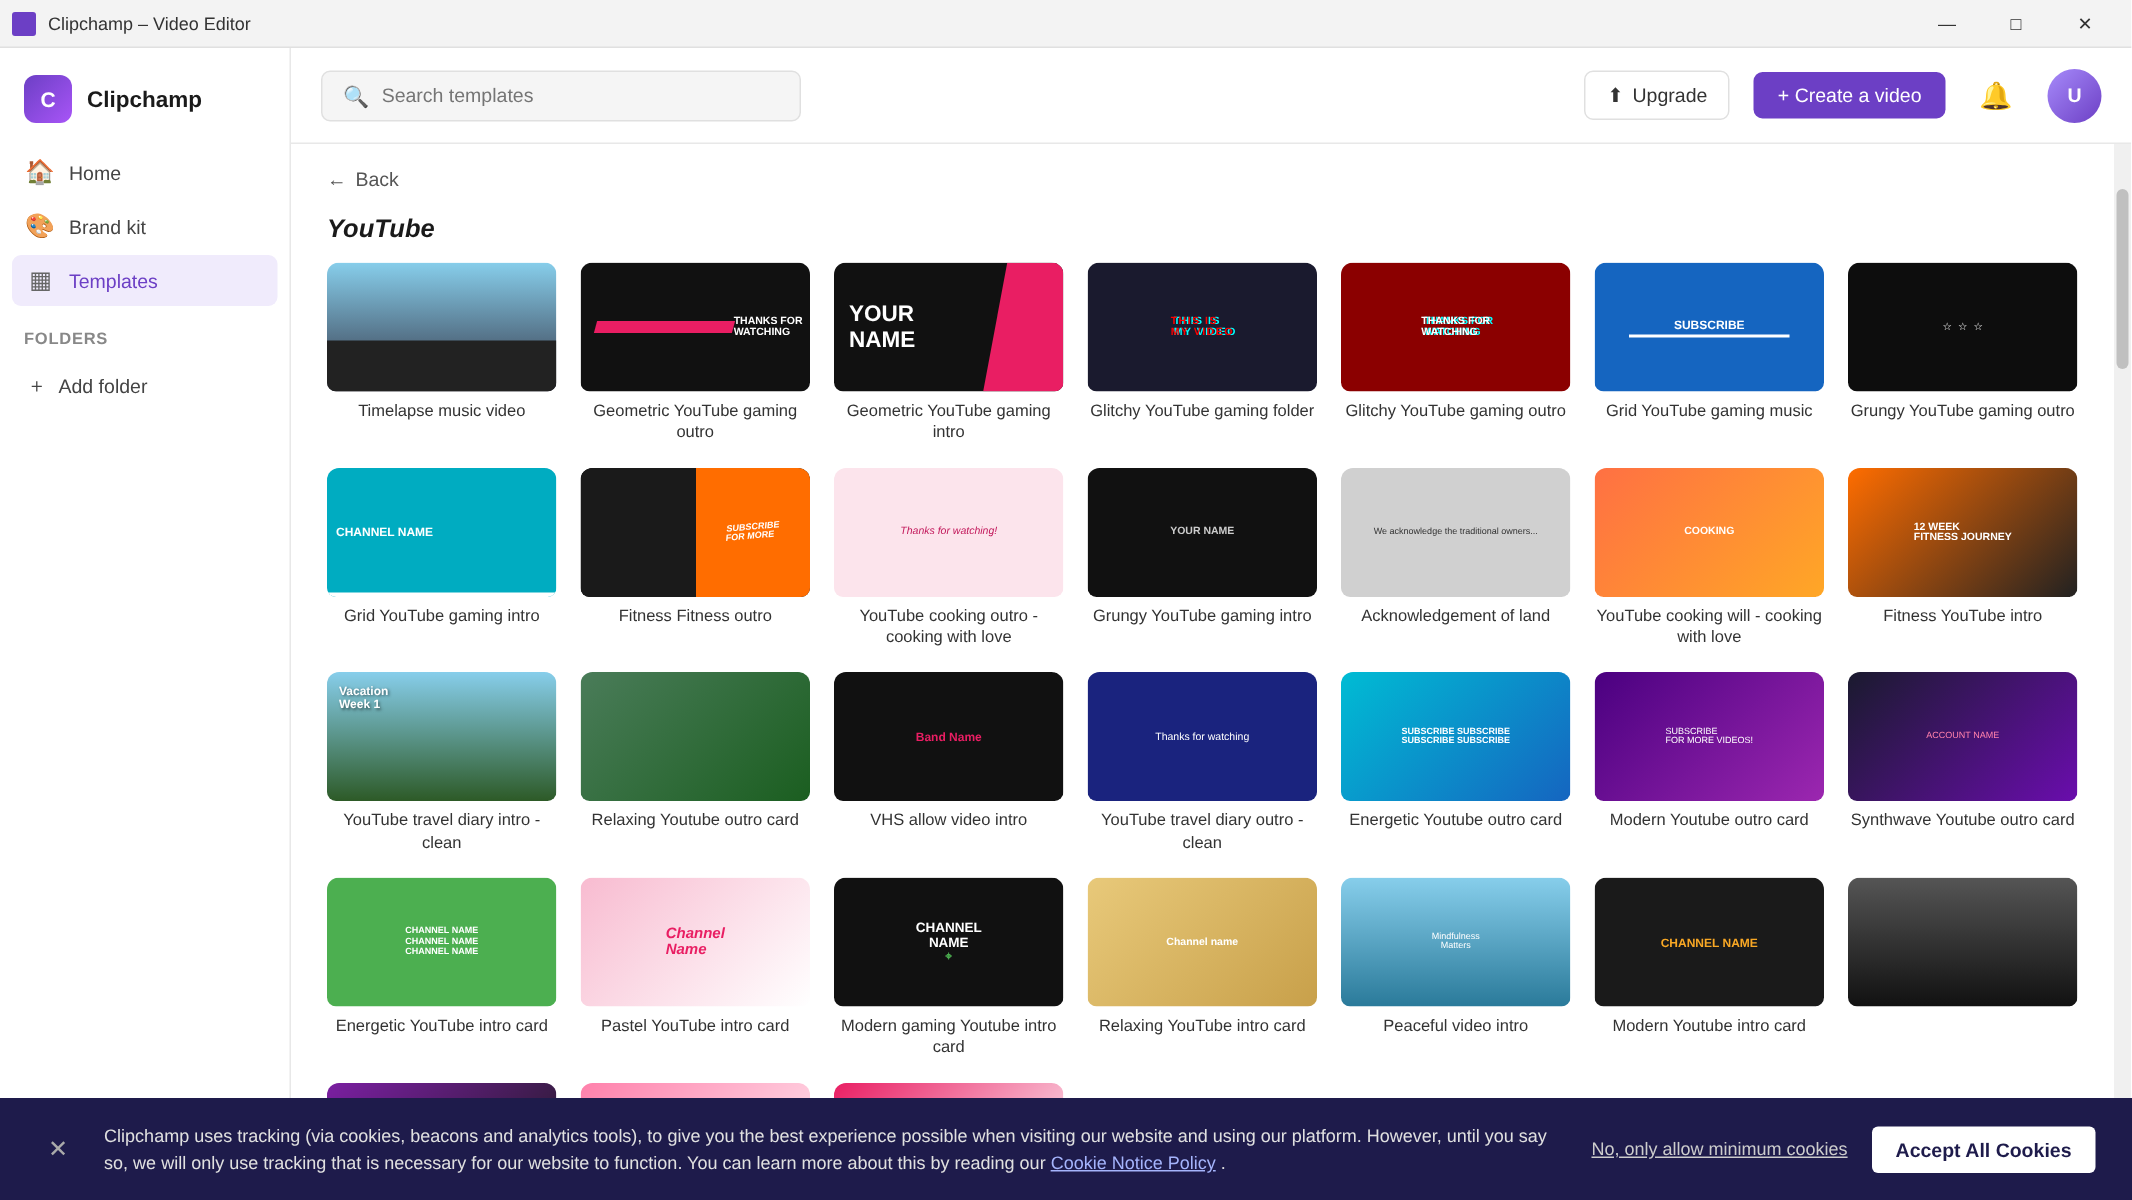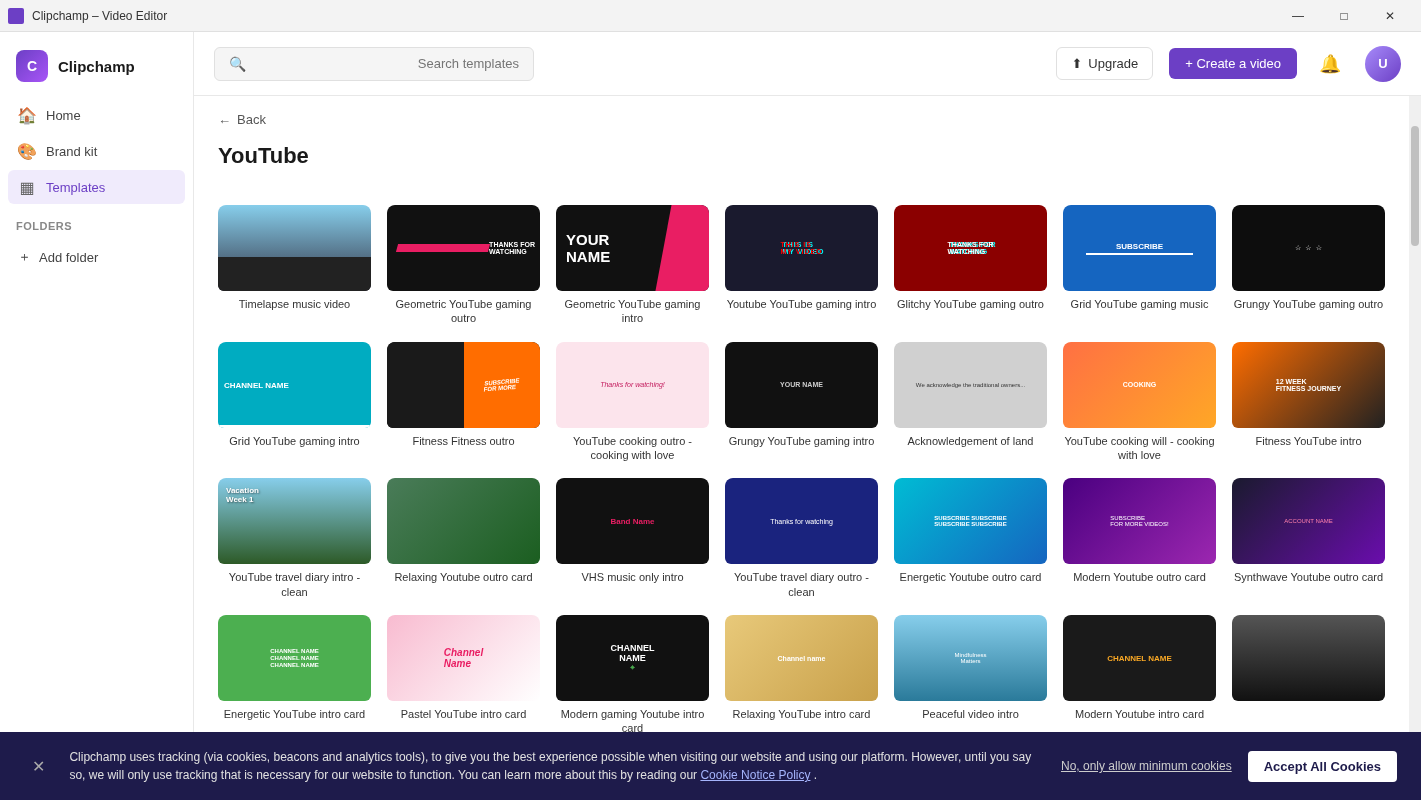--- a/index.html
+++ b/index.html
@@ -92,21 +92,21 @@
     .search-box {
       display: flex; align-items: center; gap: 8px;
       background: #f5f5f5;
       border-radius: 6px;
       padding: 8px 14px;
       width: 320px;
       border: 1px solid #e0e0e0;
     }
     .search-box input {
       border: none; background: transparent; outline: none;
-      font-size: 13px; color: #333; width: 100%; text-align: right;
+      font-size: 13px; color: #333; width: 100%;
     }
     .search-icon { color: #888; font-size: 14px; }
 
     .topbar-spacer { flex: 1; }
     .upgrade-btn {
       display: flex; align-items: center; gap: 6px;
       padding: 8px 14px;
       border: 1px solid #e0e0e0;
       border-radius: 6px;
       cursor: pointer;
@@ -154,24 +154,25 @@
     .back-btn {
       display: flex; align-items: center; gap: 6px;
       cursor: pointer;
       font-size: 13px;
       color: #555;
       margin-bottom: 16px;
       width: fit-content;
     }
 
     .section-title {
-      font-size: 22px;
+      font-size: 17px;
       font-weight: 600;
       color: #1a1a1a;
-      margin-bottom: 36px;
+      margin-bottom: 12px;
+      font-style: italic;
     }
 
     .templates-grid {
       display: grid;
       grid-template-columns: repeat(7, 1fr);
       gap: 16px;
     }
 
     .template-card {
       cursor: pointer;
@@ -345,21 +346,21 @@
                 </div>
               </div>
               <div class="template-label">Geometric YouTube gaming intro</div>
             </div>
             <div class="template-card">
               <div class="template-thumb" style="width: 100%; aspect-ratio: 16 / 9; border-radius: 6px; overflow: hidden; margin-bottom: 6px;">
                 <div style="width:100%;height:100%;background:#1a1a2e;display:flex;align-items:center;justify-content:center;">
                   <span style="color:#f00;font-size:7px;font-weight:900;text-shadow:2px 0 #0ff;letter-spacing:1px;">THIS IS<br>MY VIDEO</span>
                 </div>
               </div>
-              <div class="template-label">Youtube YouTube gaming intro</div>
+              <div class="template-label">Glitchy YouTube gaming folder</div>
             </div>
             <div class="template-card">
               <div class="template-thumb" style="width: 100%; aspect-ratio: 16 / 9; border-radius: 6px; overflow: hidden; margin-bottom: 6px;">
                 <div style="width:100%;height:100%;background:#8b0000;display:flex;align-items:center;justify-content:center;">
                   <span style="color:#fff;font-size:7px;font-weight:900;text-shadow:2px 0 #0ff;">THANKS FOR<br>WATCHING</span>
                 </div>
               </div>
               <div class="template-label">Glitchy YouTube gaming outro</div>
             </div>
             <div class="template-card">
@@ -454,21 +455,21 @@
                 <div style="width:100%;height:100%;background:linear-gradient(135deg,#4a7c59,#1b5e20);display:flex;align-items:center;justify-content:center;"></div>
               </div>
               <div class="template-label">Relaxing Youtube outro card</div>
             </div>
             <div class="template-card">
               <div class="template-thumb" style="width: 100%; aspect-ratio: 16 / 9; border-radius: 6px; overflow: hidden; margin-bottom: 6px;">
                 <div style="width:100%;height:100%;background:#111;display:flex;align-items:center;justify-content:center;">
                   <span style="color:#e91e63;font-size:8px;font-weight:900;">Band Name</span>
                 </div>
               </div>
-              <div class="template-label">VHS music only intro</div>
+              <div class="template-label">VHS allow video intro</div>
             </div>
             <div class="template-card">
               <div class="template-thumb" style="width: 100%; aspect-ratio: 16 / 9; border-radius: 6px; overflow: hidden; margin-bottom: 6px;">
                 <div style="width:100%;height:100%;background:#1a237e;display:flex;align-items:center;justify-content:center;">
                   <span style="color:#fff;font-size:7px;">Thanks for watching</span>
                 </div>
               </div>
               <div class="template-label">YouTube travel diary outro - clean</div>
             </div>
             <div class="template-card">

